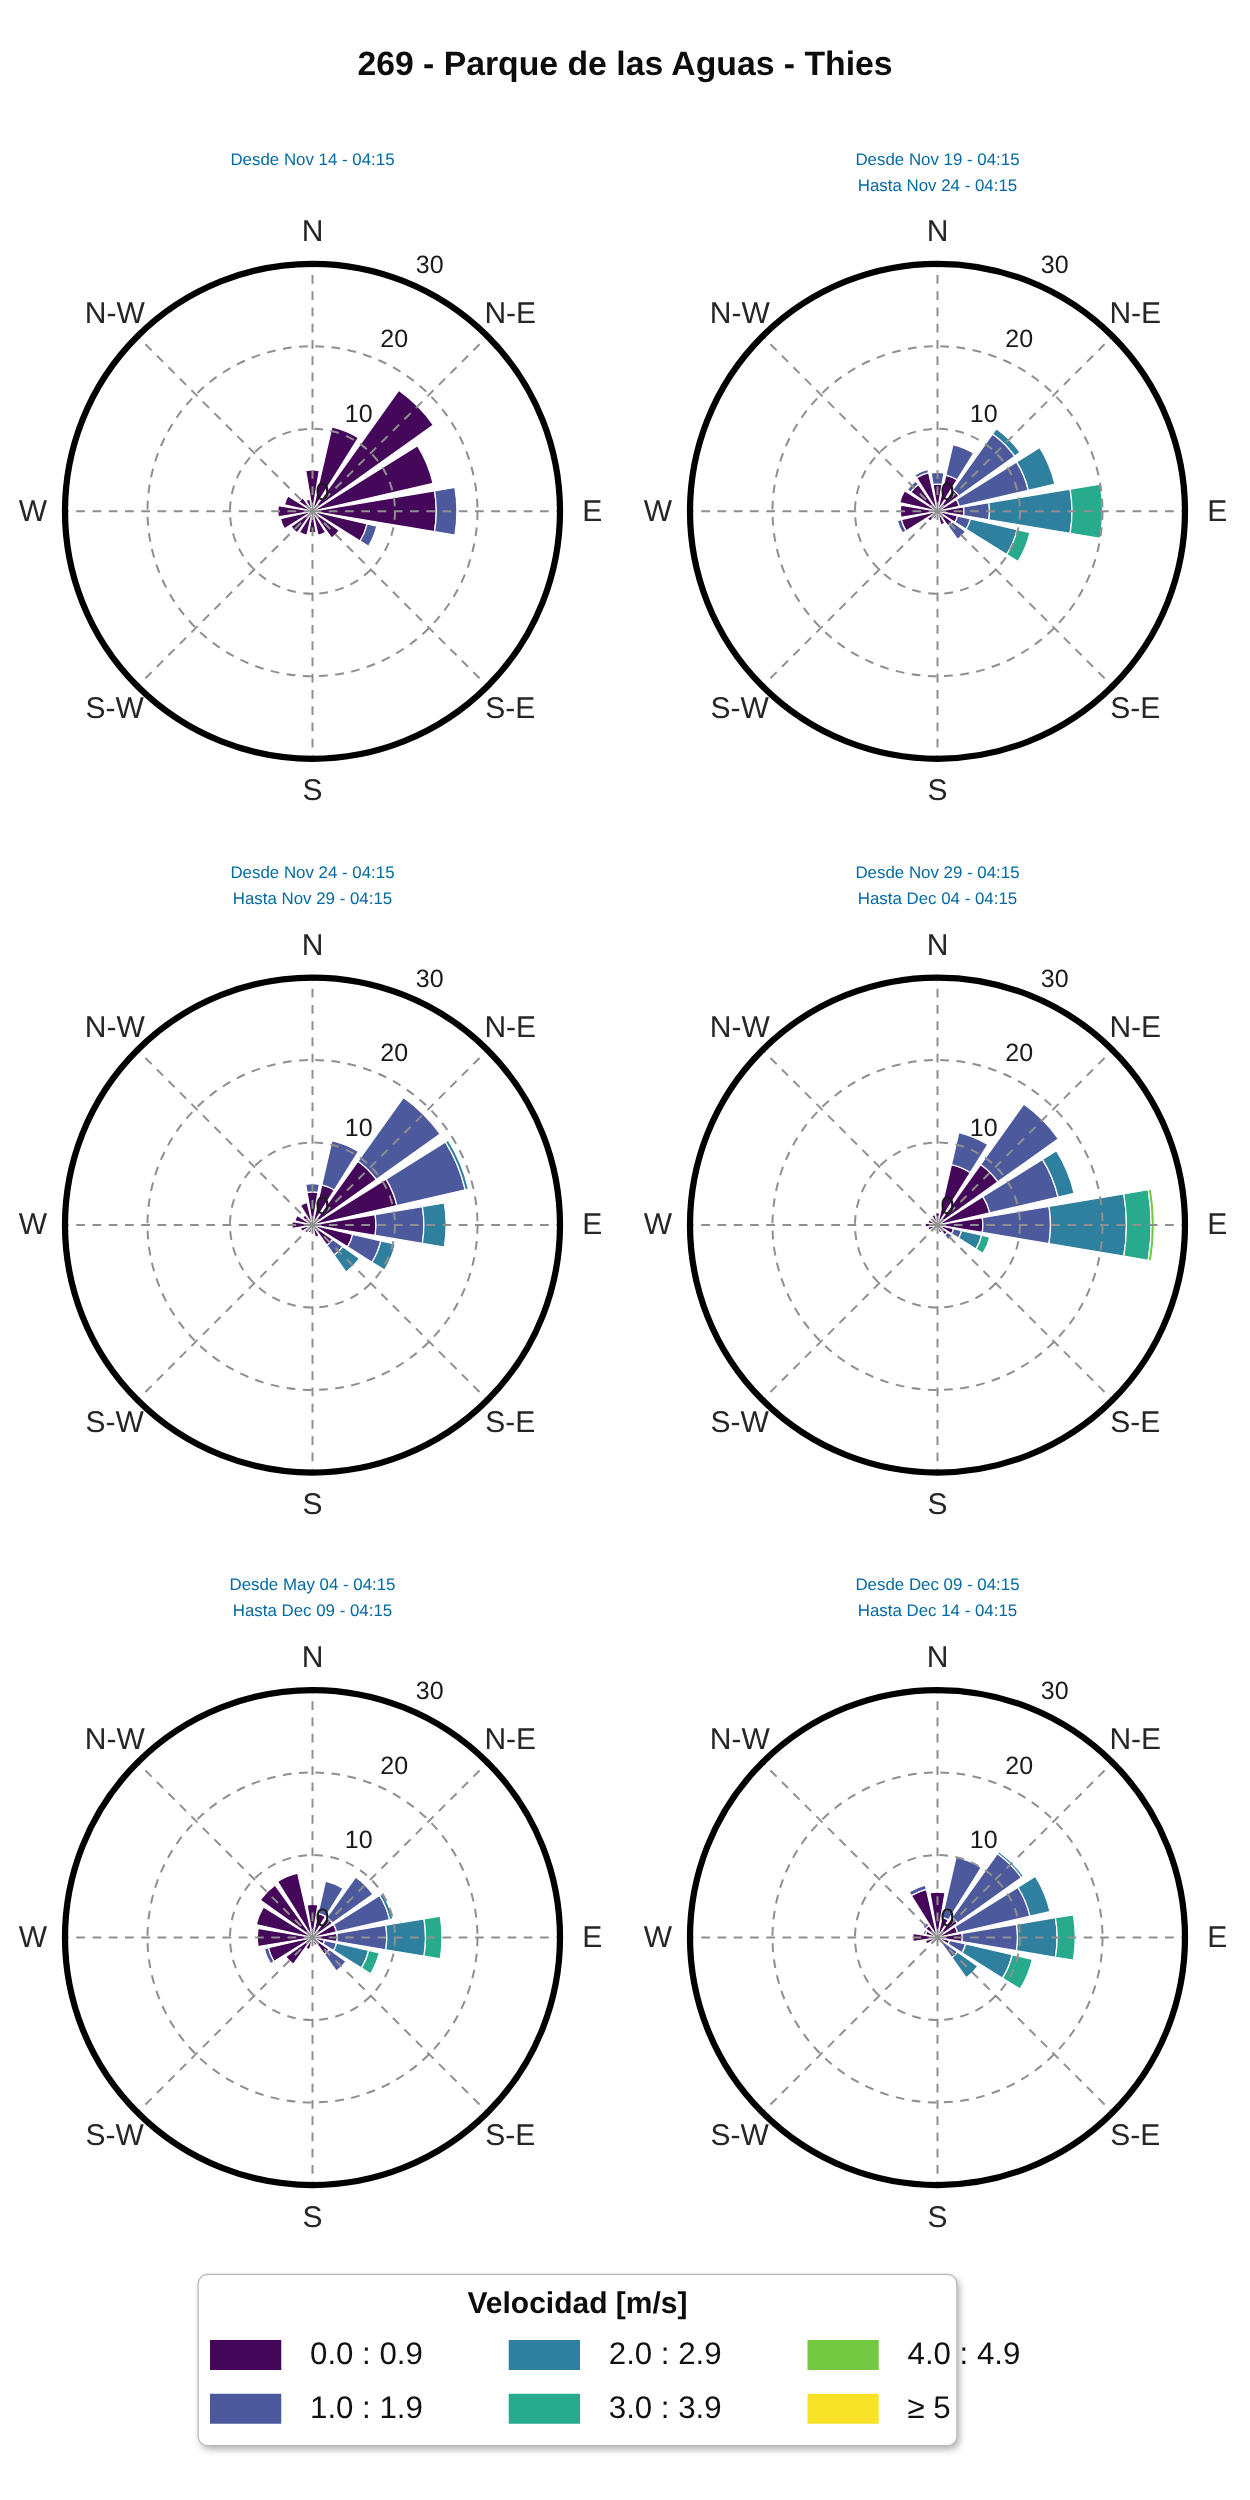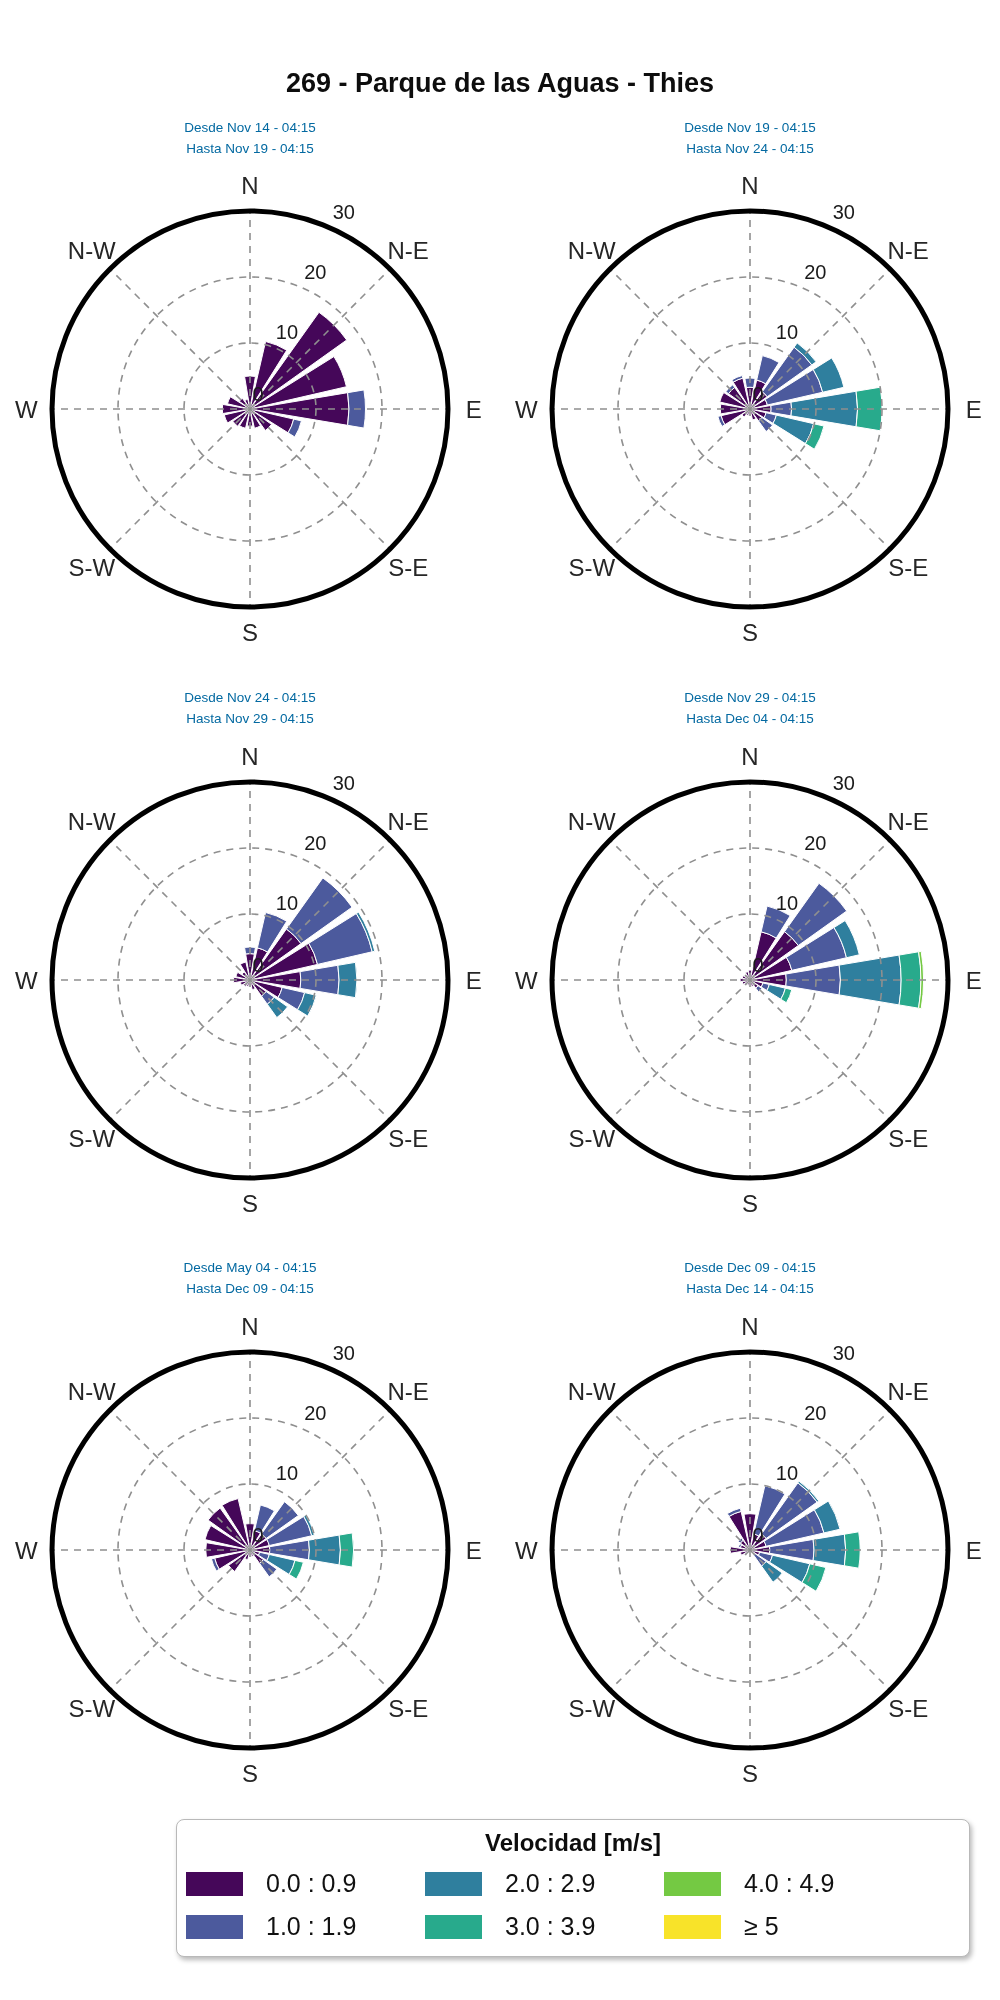--- a/index.html
+++ b/index.html
@@ -1,40 +1,39 @@
 <!DOCTYPE html>
 <html><head>
 <meta charset="utf-8">
 <style>
   html,body{margin:0;padding:0;background:#fff;}
   #page{position:relative;width:1000px;height:2000px;background:#ffffff;overflow:hidden;
         font-family:"Liberation Sans","DejaVu Sans",sans-serif;}
   .page-title{position:absolute;top:36px;left:0;width:1000px;text-align:center;
-              font-size:27px;font-weight:bold;color:#0d0d0d;margin-top:32px;}
+              font-size:27px;font-weight:bold;color:#0d0d0d;}
   .subtitle{position:absolute;width:400px;text-align:center;font-size:13.5px;line-height:1.55;color:#0369a1;}
   .rose-svg{position:absolute;}
-  .legend-box{position:absolute;left:176px;top:1819px;width:794px;height:138px;background:#fff;
+  .legend-box{position:absolute;left:158px;top:1819px;width:608px;height:138px;background:#fff;
               border:1.5px solid #b9b9b9;border-radius:8px;box-shadow:2px 3px 5px rgba(0,0,0,.28);
               box-sizing:border-box;}
   .legend-title{margin-top:9px;text-align:center;font-size:24px;font-weight:bold;color:#0d0d0d;}
   .legend-grid{display:grid;grid-template-columns:239px 239px 190px;padding-left:9px;margin-top:5px;}
   .legend-entry{display:flex;align-items:center;height:43px;text-align:center;}
   .legend-swatch{width:57px;height:24px;margin-right:23px;flex:0 0 auto;}
   .legend-label{font-size:25px;color:#111;white-space:nowrap;}
 </style>
 </head>
 <body>
 
 <div id="page">
 
   <div class="page-title">269 - Parque de las Aguas - Thies</div>
 
   <div class="subtitle" style="left:50px;top:118px;">
     <div>Desde Nov 14 - 04:15</div>
-    <div>Hasta Nov 19 - 04:15</div>
   </div>
   <div class="subtitle" style="left:550px;top:118px;">
     <div>Desde Nov 19 - 04:15</div>
     <div>Hasta Nov 24 - 04:15</div>
   </div>
   <div class="subtitle" style="left:50px;top:688px;">
     <div>Desde Nov 24 - 04:15</div>
     <div>Hasta Nov 29 - 04:15</div>
   </div>
   <div class="subtitle" style="left:550px;top:688px;">

